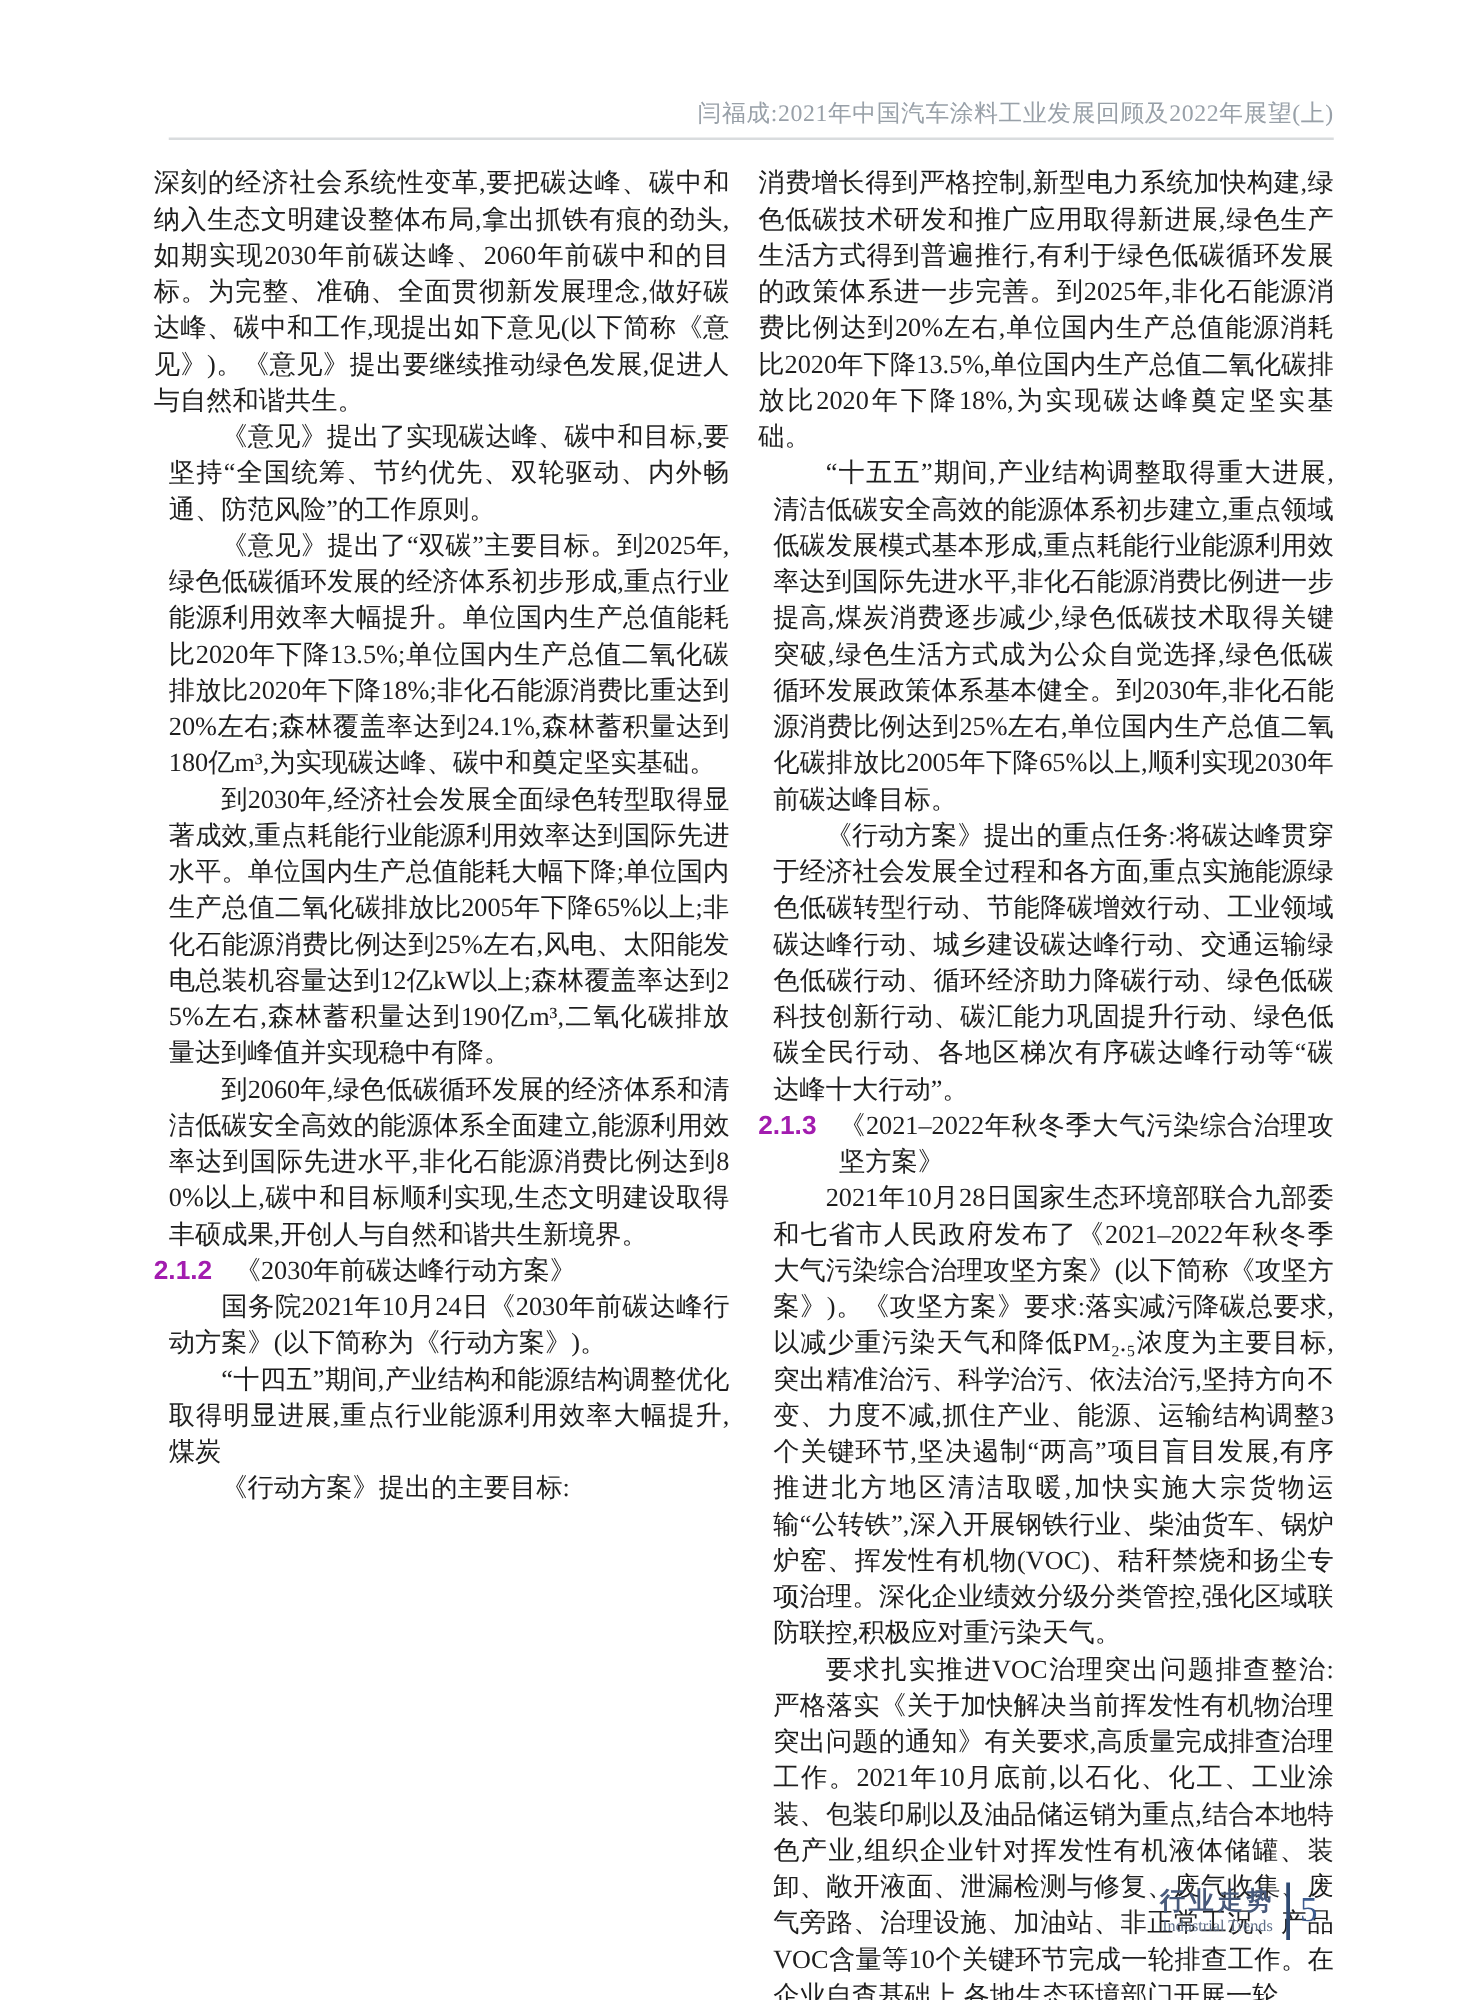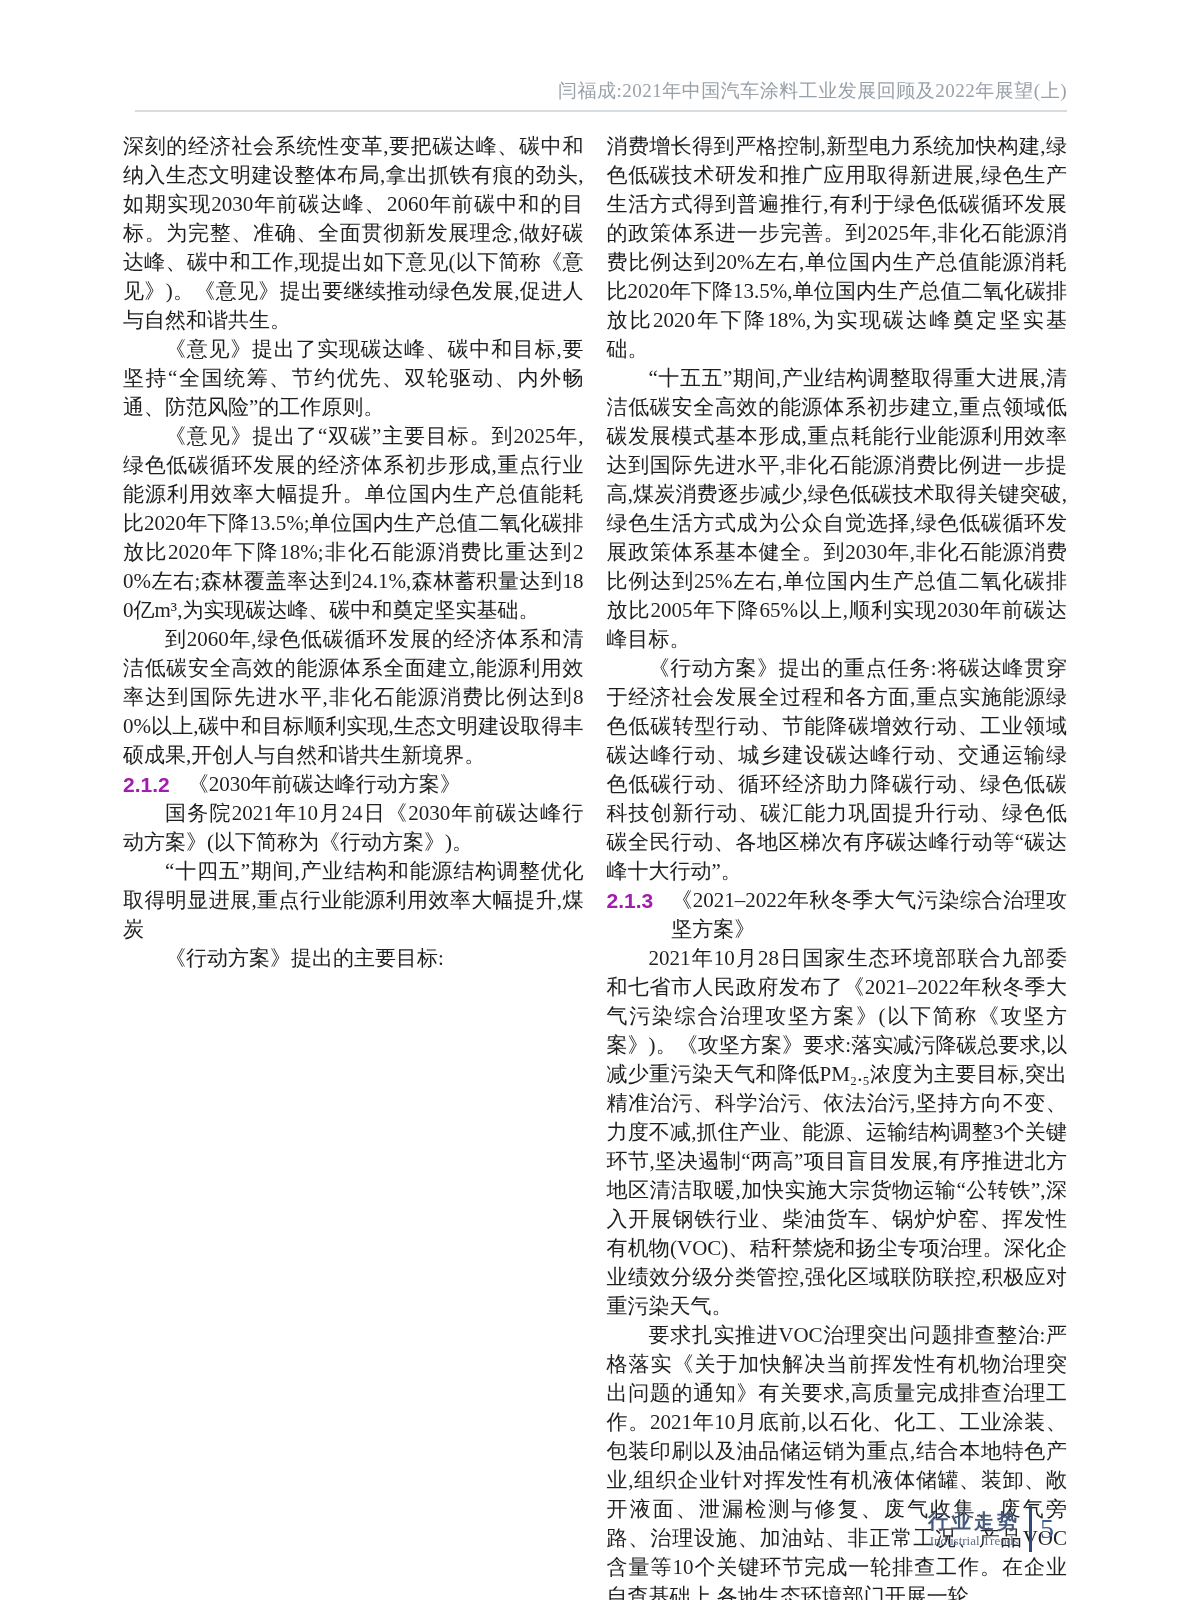--- a/index.html
+++ b/index.html
@@ -32,21 +32,21 @@
   }
   .col { flex:1 1 0; }
   .para {
     font-size:21px;
     line-height:29px;
     text-align:justify;
     text-justify:inter-ideograph;
     word-break:break-all;
     margin:0;
   }
-  .para.indent { text-indent:2em; }
+  .para.indent { text-indent:2em;margin-left:12px; }
   
   .sec-heading {
     display:flex;
     align-items:flex-start;
     font-size:21px;
     line-height:29px;
     margin:0;
   }
   .sec-num {
     color:#a21caf;
@@ -97,20 +97,21 @@
   <span class="header-title">闫福成:2021年中国汽车涂料工业发展回顾及2022年展望(上)</span>
 </div>
 <div class="header-rule"></div>
 
 <div class="columns">
 
   <div class="col">
     <p class="para">深刻的经济社会系统性变革,要把碳达峰、碳中和纳入生态文明建设整体布局,拿出抓铁有痕的劲头,如期实现2030年前碳达峰、2060年前碳中和的目标。为完整、准确、全面贯彻新发展理念,做好碳达峰、碳中和工作,现提出如下意见(以下简称《意见》)。《意见》提出要继续推动绿色发展,促进人与自然和谐共生。</p>
     <p class="para indent">《意见》提出了实现碳达峰、碳中和目标,要坚持“全国统筹、节约优先、双轮驱动、内外畅通、防范风险”的工作原则。</p>
     <p class="para indent">《意见》提出了“双碳”主要目标。到2025年,绿色低碳循环发展的经济体系初步形成,重点行业能源利用效率大幅提升。单位国内生产总值能耗比2020年下降13.5%;单位国内生产总值二氧化碳排放比2020年下降18%;非化石能源消费比重达到20%左右;森林覆盖率达到24.1%,森林蓄积量达到180亿m³,为实现碳达峰、碳中和奠定坚实基础。</p>
+    <p class="para indent">到2030年,经济社会发展全面绿色转型取得显著成效,重点耗能行业能源利用效率达到国际先进水平。单位国内生产总值能耗大幅下降;单位国内生产总值二氧化碳排放比2005年下降65%以上;非化石能源消费比例达到25%左右,风电、太阳能发电总装机容量达到12亿kW以上;森林覆盖率达到25%左右,森林蓄积量达到190亿m³,二氧化碳排放量达到峰值并实现稳中有降。</p>
     <p class="para indent">到2060年,绿色低碳循环发展的经济体系和清洁低碳安全高效的能源体系全面建立,能源利用效率达到国际先进水平,非化石能源消费比例达到80%以上,碳中和目标顺利实现,生态文明建设取得丰硕成果,开创人与自然和谐共生新境界。</p>
     <div class="sec-heading">
       <span class="sec-num">2.1.2</span>
       <span class="sec-title">《2030年前碳达峰行动方案》</span>
     </div>
     <p class="para indent">国务院2021年10月24日《2030年前碳达峰行动方案》(以下简称为《行动方案》)。</p>
     <p class="para indent">“十四五”期间,产业结构和能源结构调整优化取得明显进展,重点行业能源利用效率大幅提升,煤炭</p>
     <p class="para indent">《行动方案》提出的主要目标:</p>
   </div>
 

